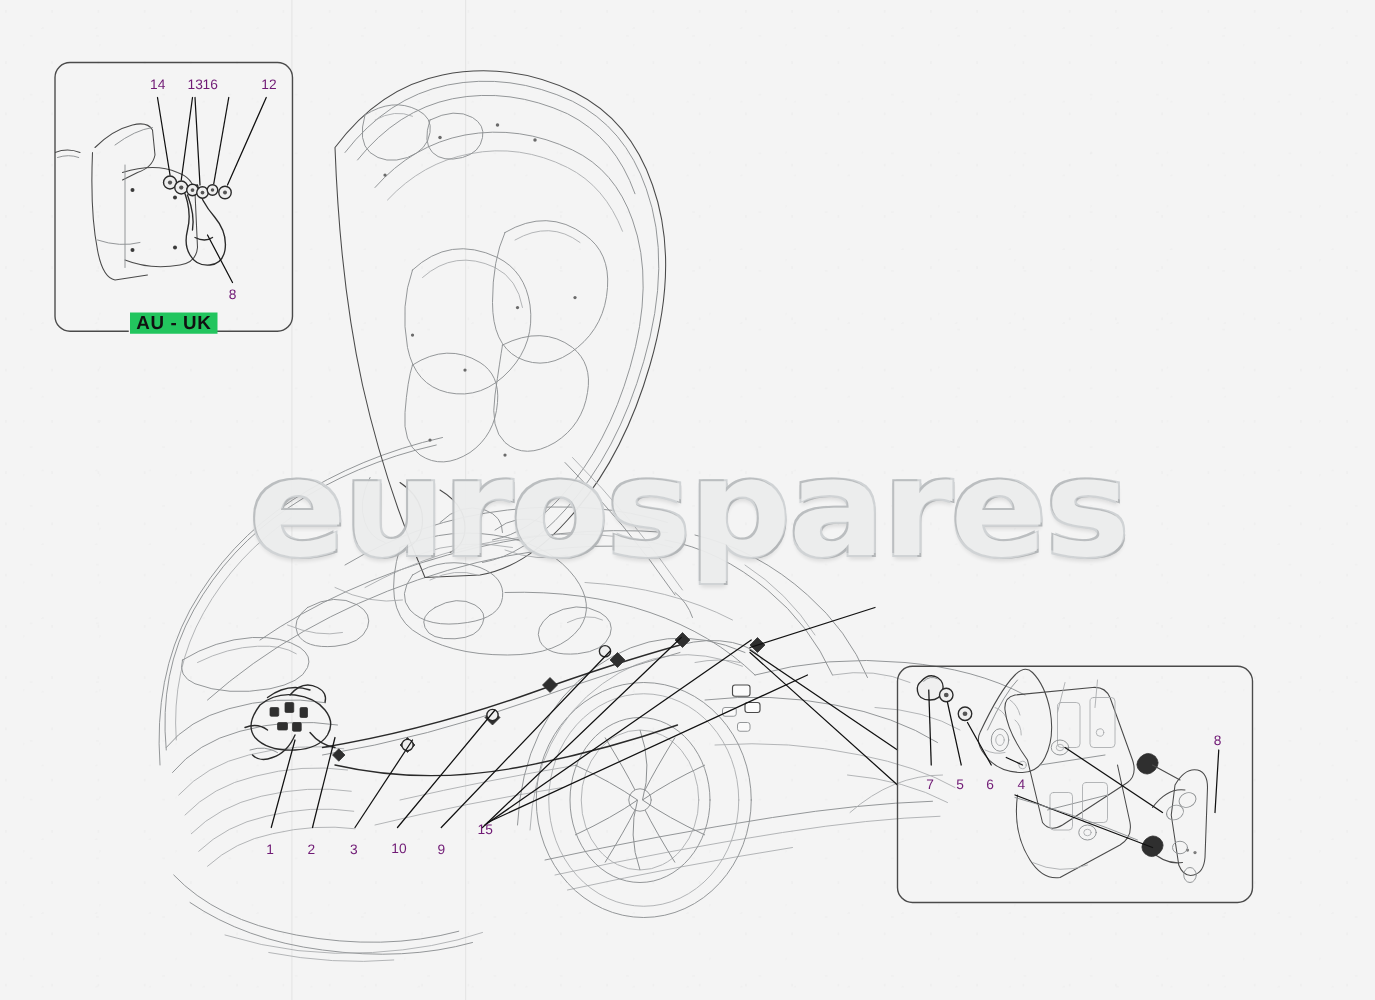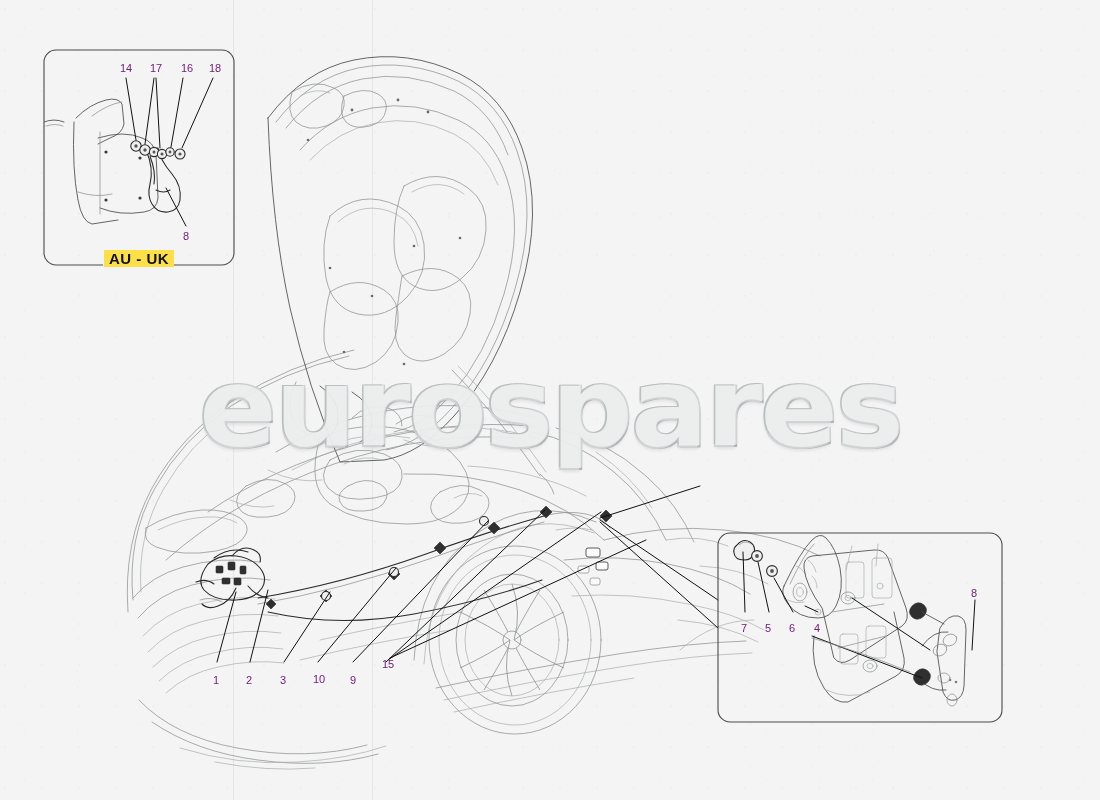--- a/index.html
+++ b/index.html
@@ -48,21 +48,21 @@
   .num{
     position:absolute;
     font-family:"Liberation Sans", sans-serif;
     font-size:11px;color:#701a75;line-height:1;
     white-space:nowrap;
   }
   .boxlabel{
     position:absolute;
     font-family:"Liberation Sans", sans-serif;
     font-size:15px;font-weight:bold;color:#111;letter-spacing:.5px;
-    background:#fde047;padding:0 5px;
+    background:#22c55e;padding:0 5px;
   }
 </style>
 </head>
 <body>
 
 <div id="page" style="background: rgb(244, 244, 244);">
 
   <div id="grain"></div>
   <div class="scanline" style="left:233px"></div>
   <div class="scanline" style="left:372px"></div>
@@ -407,23 +407,23 @@
       <path class="lead" d="M818 612 L805 606"></path>
       <path class="lead" d="M975 600 L972 650"></path>
     </g>
   </svg>
 
   <div id="watermark">
     <span class="wm">eurospares</span>
   </div>
 
   <span class="num" style="left:120px;top:63px">14</span>
-  <span class="num" style="left:150px;top:63px">17</span>
-  <span class="num" style="left:181px;top:63px">16</span>
-  <span class="num" style="left:209px;top:63px">18</span>
+  <span class="num" style="left:150px;top:63px">13</span>
+  <span class="num" style="left:162px;top:63px">16</span>
+  <span class="num" style="left:209px;top:63px">12</span>
   <span class="num" style="left:183px;top:231px">8</span>
   <span class="boxlabel" style="left:104px;top:250px">AU - UK</span>
 
   <span class="num" style="left:213px;top:675px">1</span>
   <span class="num" style="left:246px;top:675px">2</span>
   <span class="num" style="left:280px;top:675px">3</span>
   <span class="num" style="left:313px;top:674px">10</span>
   <span class="num" style="left:350px;top:675px">9</span>
   <span class="num" style="left:382px;top:659px">15</span>
 

